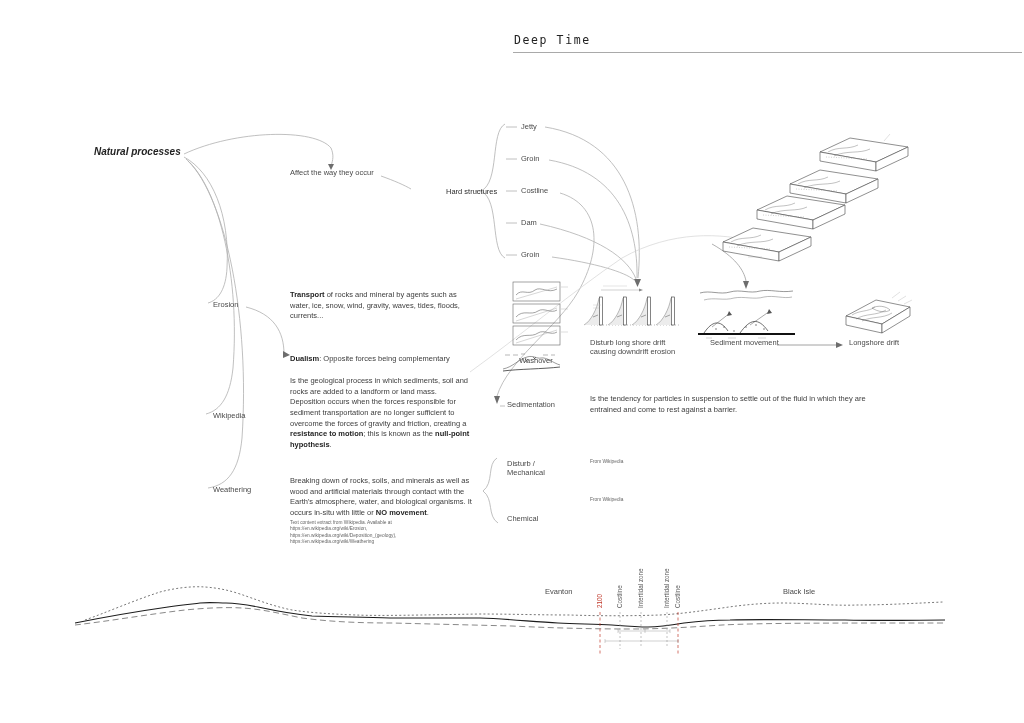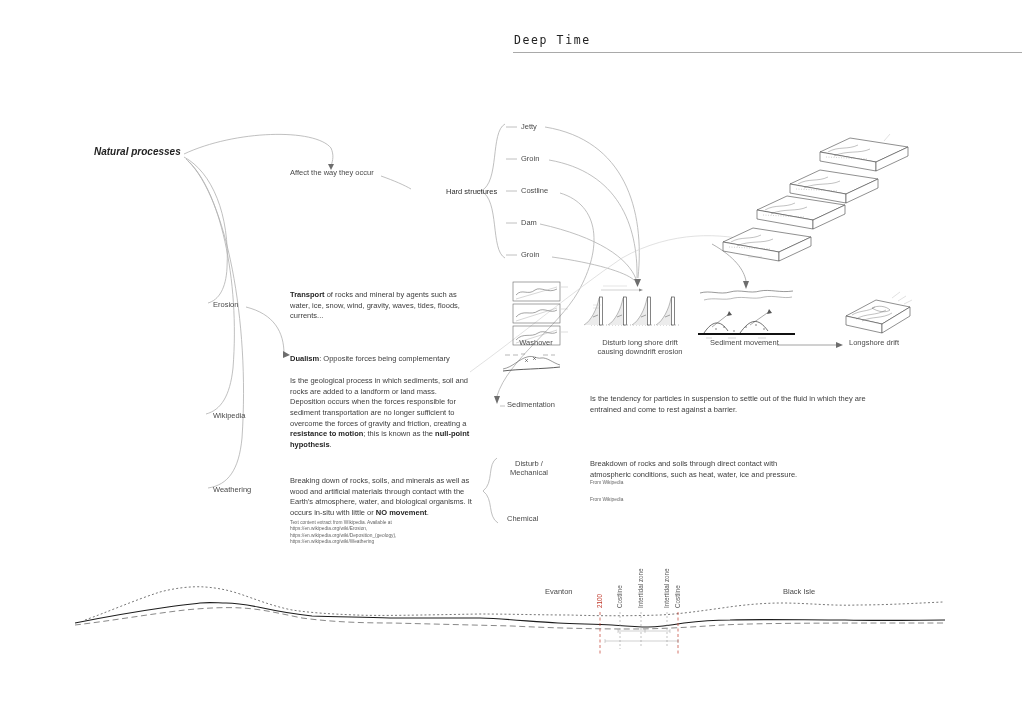--- a/index.html
+++ b/index.html
@@ -2,26 +2,26 @@
 <html><head>
 <meta charset="utf-8">
 <style>
   html,body{margin:0;padding:0;background:#fff;}
   body{width:1024px;height:723px;position:relative;overflow:hidden;
        font-family:"Liberation Sans",sans-serif;color:#3d3d3d;}
   .abs{position:absolute;}
   .title{font-family:"DejaVu Sans Mono",monospace;font-size:11.5px;letter-spacing:1.6px;color:#222;}
   .title-rule{left:513px;top:52px;width:509px;border-top:1px solid #a9a9a9;height:0;}
   .root{font-size:10px;font-weight:bold;font-style:italic;color:#222;}
-  .lbl{font-size:7.5px;color:#4a4a4a;line-height:9px;text-align:center;}
+  .lbl{font-size:7.5px;color:#4a4a4a;line-height:9px;}
   .bold{font-weight:normal;color:#2e2e2e;margin-left:29px;}
   .para{font-size:7.5px;line-height:1.42;color:#3d3d3d;}
   .para b{color:#1f1f1f;text-align:right;}
   .tiny{font-size:4.8px;line-height:1.35;color:#666;}
-  .center{text-align:center;}
+  .center{text-align:center;margin-top:18px;}
   .vlabel{position:absolute;font-size:6.3px;color:#555;height:9px;line-height:9px;
           white-space:nowrap;transform-origin:0 100%;transform:rotate(-90deg);}
   .red{color:#c0392b;}
   svg{position:absolute;left:0;top:0;}
 </style>
 </head>
 <body>
 
 <svg width="1024" height="723" viewBox="0 0 1024 723">
 
@@ -232,21 +232,20 @@
 <div class="abs lbl" style="left:710px;top:338px">Sediment movement</div>
 <div class="abs lbl" style="left:849px;top:338px">Longshore drift</div>
 
 <div class="abs lbl" style="left:507px;top:400px">Sedimentation</div>
 <div class="abs para" style="left:590px;top:394px;width:300px">Is the tendency for particles in suspension to settle out of the fluid in which they are entrained and come to rest against a barrier.</div>
 
 <div class="abs lbl" style="left:507px;top:459px;width:44px">Disturb / Mechanical</div>
 <div class="abs lbl" style="left:507px;top:514px">Chemical</div>
 
 <div class="abs" style="left:590px;top:459px;width:230px">
-  <div class="para">Breakdown of rocks and soils through direct contact with atmospheric conditions, such as heat, water, ice and pressure.</div>
   <div class="tiny">From Wikipedia</div>
 </div>
 
 <div class="abs" style="left:590px;top:497px;width:352px">
   <div class="tiny">From Wikipedia</div>
 </div>
 
 <div class="abs lbl" style="left:545px;top:587px">Evanton</div>
 <div class="abs lbl" style="left:783px;top:587px">Black Isle</div>
 

